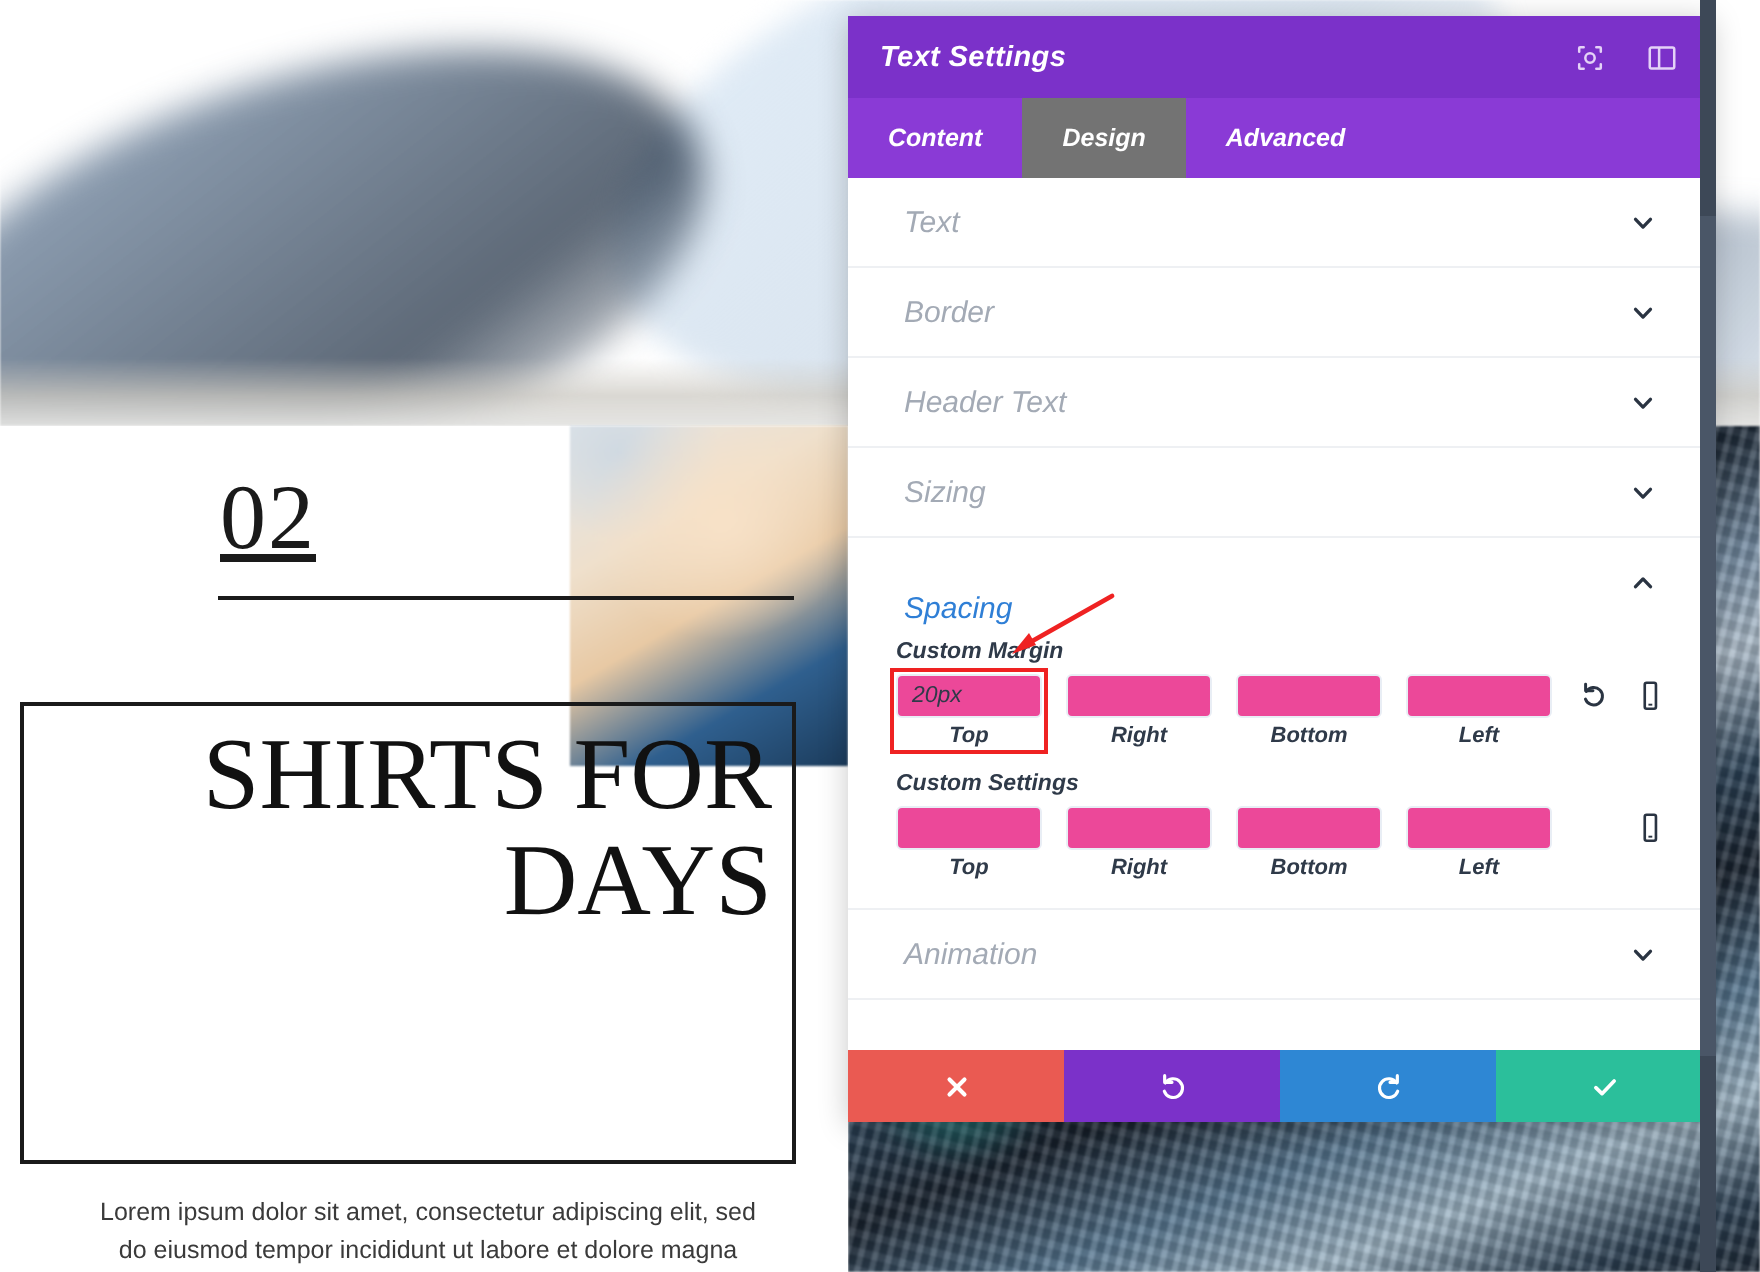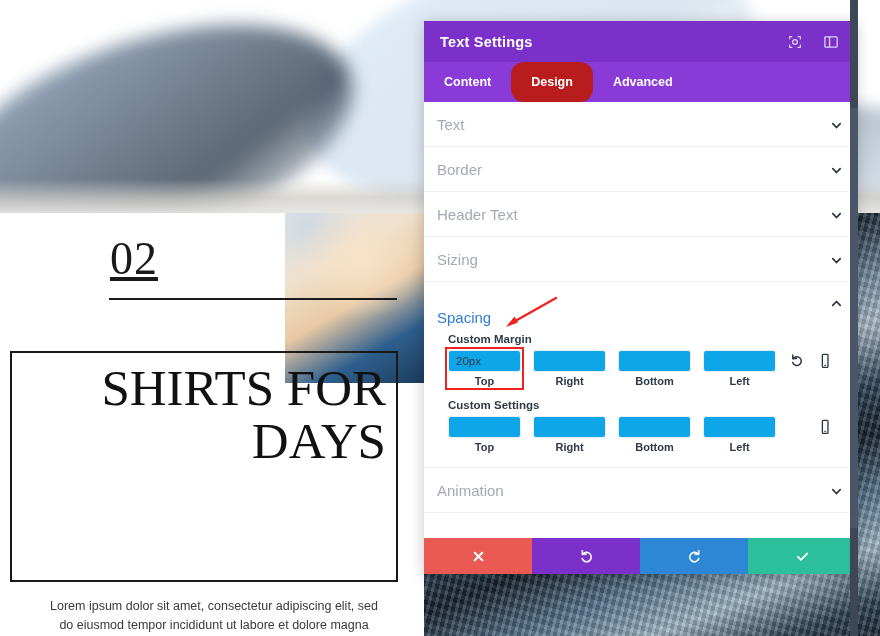--- a/index.html
+++ b/index.html
@@ -117,67 +117,68 @@
     text-align: right; letter-spacing: 0px;
   }
   .body-copy {
     position: absolute; left: 44px; top: 597px; width: 340px;
     font-family: "Liberation Sans", sans-serif;
     font-size: 12.5px; line-height: 1.5; color: #3a3a3a; text-align: center;
   }
 
   
   .modal {
-    position: absolute; left: 424px; top: 21px; width: 432px; height: 553px;
+    position: absolute; left: 424px; top: 8px; width: 432px; height: 553px;
     background: #ffffff;
     box-shadow: 0 2px 14px rgba(0,0,0,.22);
     display: flex; flex-direction: column;
     overflow: hidden;
+    font-style: italic;
   }
   .modal-header {
     height: 41px; background: #7b31c9; flex: 0 0 auto;
     display: flex; align-items: center; padding: 0 16px;
   }
   .modal-title {
     color: #ffffff; font-size: 14.5px; font-weight: bold; letter-spacing: .2px; flex: 1;
   }
   .hdr-icons { display: flex; align-items: center; gap: 18px; }
   .hdr-icon { width: 18px; height: 18px; color: #e4d2f7; display: block; cursor: pointer; }
 
   .modal-tabs {
     height: 40px; background: #8a3ad6; flex: 0 0 auto;
     display: flex; align-items: stretch;
   }
   .tab {
     display: flex; align-items: center; padding: 0 20px;
     color: #ffffff; font-size: 12.5px; font-weight: bold; cursor: pointer;
   }
-  .tab.active { background: #b91c1c; border-radius: 13px; }
+  .tab.active { background: #737373; }
 
   .modal-body {
     flex: 1 1 auto; background: #ffffff; overflow: hidden; position: relative;
   }
   .acc-row {
     height: 45px; border-bottom: 1px solid #eef0f3;
-    display: flex; align-items: center; padding: 0 13px; cursor: pointer;
+    display: flex; align-items: center; padding: 0 28px; cursor: pointer;
   }
   .acc-title { flex: 1; font-size: 15px; color: #a3aab5; font-weight: normal; }
   .acc-row.open .acc-title { color: #2f7fd6; margin-top: 26px; }
   .chev { width: 13px; height: 13px; color: #2a3442; }
   .chev.up { transform: rotate(180deg); }
 
   .spacing-panel { padding: 0 24px 14px 24px; border-bottom: 1px solid #eef0f3; }
   .field-label {
     font-size: 11.5px; color: #2f3a49; font-weight: bold; margin: 6px 0 5px 0;
   }
   .field-row { display: flex; align-items: flex-start; gap: 10px; }
   .inputs { display: flex; gap: 12px; flex: 1; }
   .ipt-wrap { width: 73px; }
   .ipt {
-    height: 22px; background: #0ea5e9; border: 1px solid #e9eef5; border-radius: 3px;
+    height: 22px; background: #ec4899; border: 1px solid #e9eef5; border-radius: 3px;
     font-size: 11.5px; color: #2f3a49; line-height: 20px; padding: 0 7px;
     font-family: "Liberation Sans", sans-serif;
   }
   .ipt-wrap.flagged {
     outline: 2px solid #ef2222; outline-offset: 1px;
   }
   .ipt-cap {
     text-align: center; font-size: 11px; color: #2f3a49; font-weight: bold; margin-top: 3px;
   }
   .row-icons { display: flex; align-items: center; gap: 14px; padding-top: 3px; }

